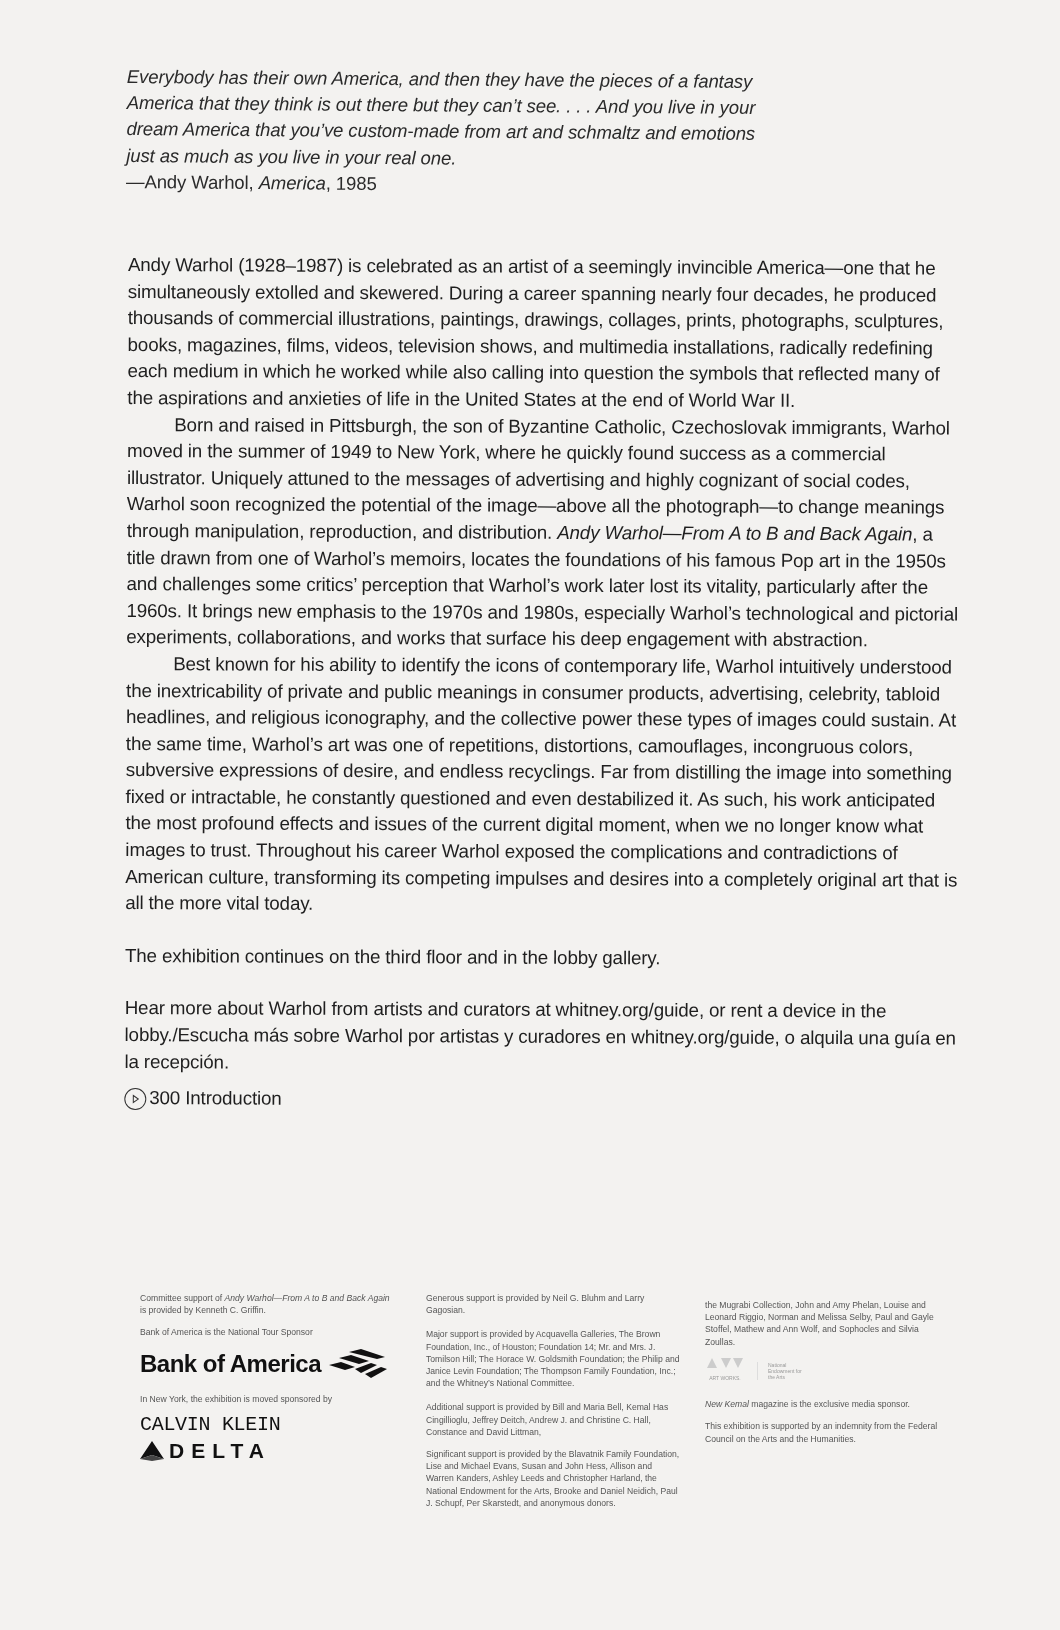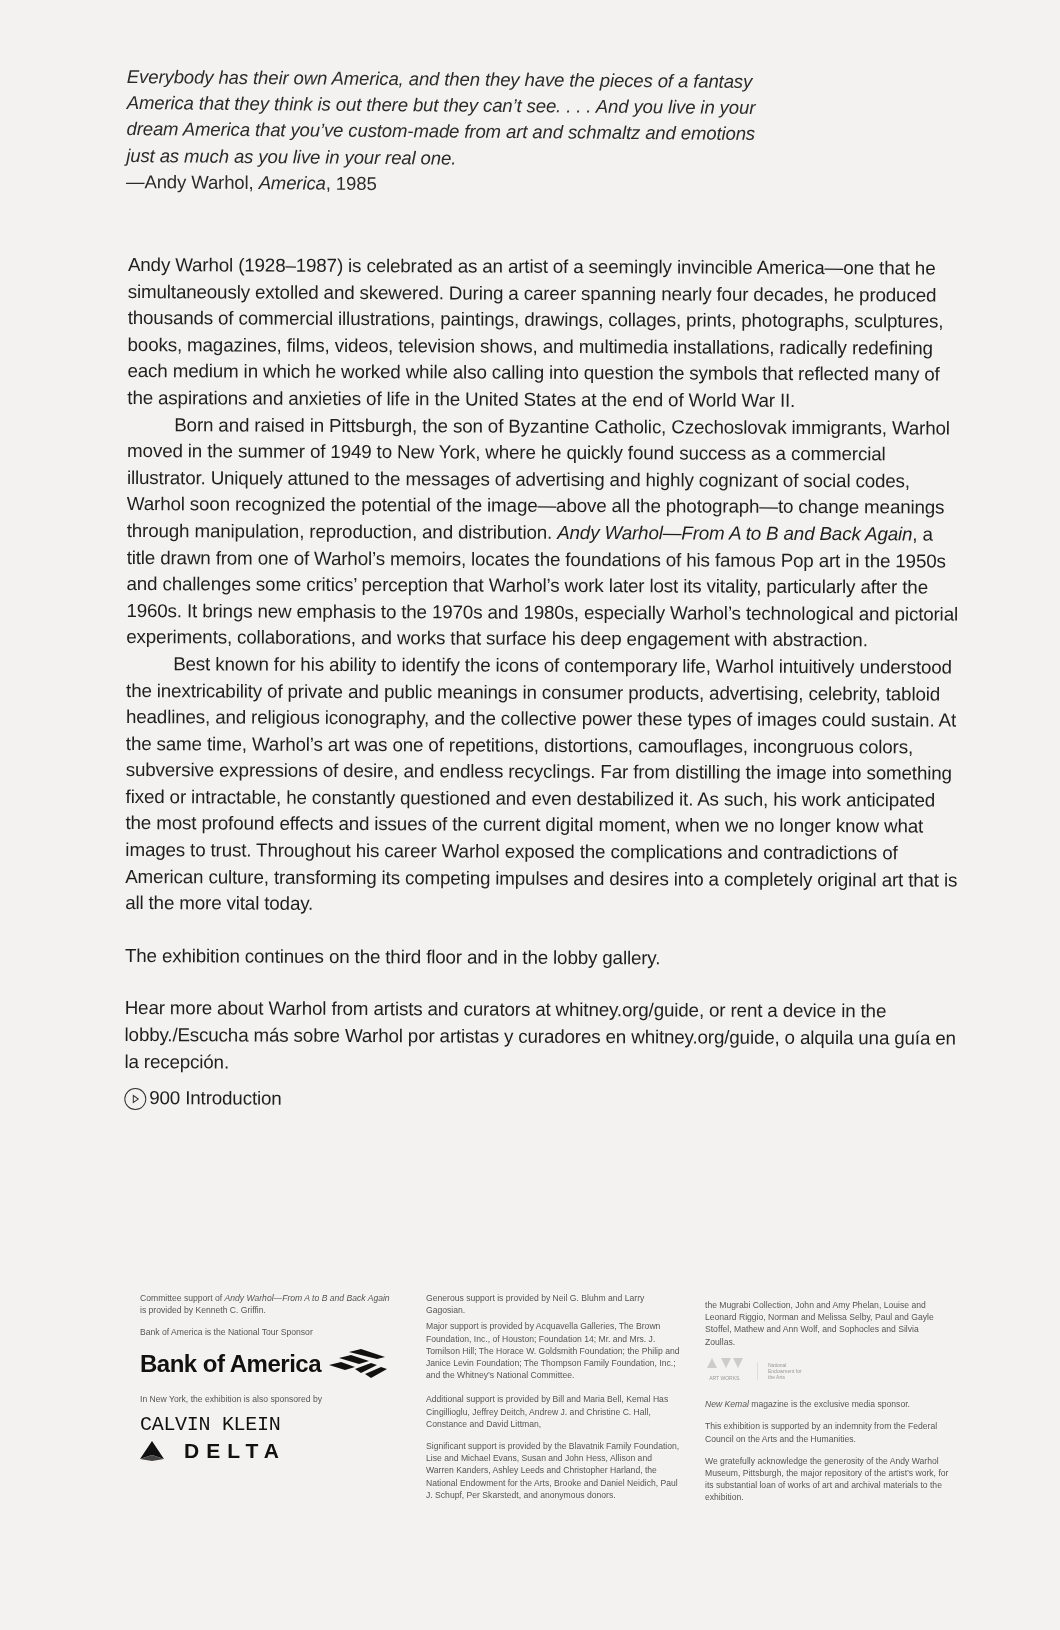--- a/index.html
+++ b/index.html
@@ -41,21 +41,21 @@
   .footer p { margin:0 0 10px 0; }
   .footer i { font-style:italic; }
   .col1 { left:140px; width:250px; }
   .col2 { left:426px; width:255px; }
   .col3 { left:705px; width:245px; top:1299px; }
   .boa {
     display:flex; align-items:center; gap:4px; margin:6px 0 14px 0;
   }
   .boa-text { font-size:24px; font-weight:bold; color:#111; letter-spacing:-0.5px; font-family:"Liberation Sans", sans-serif; }
   .ck { font-size:20px; color:#111; letter-spacing:-0.3px; margin:14px 0 10px 0; font-family:Liberation Mono, monospace; font-weight:300; }
-  .delta { display:flex; align-items:center; gap:20px; font-size:21px; font-weight:bold; color:#111; letter-spacing:7px; }
+  .delta { display:flex; align-items:center; gap:5px; font-size:21px; font-weight:bold; color:#111; letter-spacing:7px; }
   .nea { display:flex; align-items:center; gap:12px; margin:6px 0 14px 0; color:#999; }
   .nea .aw { font-size:5px; text-align:center; }
   .nea .nea-txt { font-size:5px; line-height:6px; border-left:1px solid #ddd; padding-left:10px; }
 </style>
 </head>
 <body>
 
 <div class="quote">
   <div class="q">Everybody has their own America, and then they have the pieces of a fantasy</div>
   <div class="q">America that they think is out there but they can’t see. . . . And you live in your</div>
@@ -71,64 +71,63 @@
   <div class="gap"></div>
   <p>The exhibition continues on the third floor and in the lobby gallery.</p>
   <div class="gap"></div>
   <p>Hear more about Warhol from artists and curators at whitney.org/guide, or rent a device in the lobby./Escucha más sobre Warhol por artistas y curadores en whitney.org/guide, o alquila una guía en la recepción.</p>
   <div class="audio">
     <span class="play-circle">
       <svg viewBox="0 0 10 10">
           <path d="M3 1.5 L8 5 L3 8.5 Z" fill="none" stroke="#333" stroke-width="1"></path>
         </svg>
     </span>
-    <span>900 Introduction</span>
+    <span>300 Introduction</span>
   </div>
 </div>
 
 <div class="footer col1">
   <p><span>Committee support of </span><i>Andy Warhol—From A to B and Back Again</i><span> is provided by Kenneth C. Griffin.</span></p>
   <p>Bank of America is the National Tour Sponsor</p>
   <div class="boa">
     <span class="boa-text">Bank of America</span>
     <svg width="62" height="30" viewBox="0 0 62 30">
       <g fill="#111">
         <path d="M24 3 L36 0 L60 8 L52 10 Z"></path>
         <path d="M14 9 L26 6 L44 12 L34 15 Z"></path>
         <path d="M4 16 L16 13 L30 18 L20 21 Z"></path>
         <path d="M30 20 L46 14 L52 16 L36 24 Z"></path>
         <path d="M40 25 L56 18 L62 20 L46 29 Z"></path>
       </g>
     </svg>
   </div>
-  <p>In New York, the exhibition is also sponsored by</p>
+  <p>In New York, the exhibition is moved sponsored by</p>
   <div class="ck">CALVIN KLEIN</div>
   <div class="delta">
     <svg width="24" height="20" viewBox="0 0 24 20">
         <path d="M12 0 L24 18 L12 14 L0 18 Z" fill="#111"></path>
         <path d="M0 18 L12 14 L24 18 L12 20 Z" fill="#444"></path>
       </svg>
     <span>DELTA</span>
   </div>
 </div>
 
 <div class="footer col2">
-  <p style="margin-bottom:4px">Generous support is provided by Neil G. Bluhm and Larry Gagosian.</p>
+  <p style="margin-bottom:12px">Generous support is provided by Neil G. Bluhm and Larry Gagosian.</p>
   <p style="margin-bottom:12px">Major support is provided by Acquavella Galleries, The Brown Foundation, Inc., of Houston; Foundation 14; Mr. and Mrs. J. Tomilson Hill; The Horace W. Goldsmith Foundation; the Philip and Janice Levin Foundation; The Thompson Family Foundation, Inc.; and the Whitney’s National Committee.</p>
   <p>Additional support is provided by Bill and Maria Bell, Kemal Has Cingillioglu, Jeffrey Deitch, Andrew J. and Christine C. Hall, Constance and David Littman,</p>
   <p style="margin-bottom:12px">Significant support is provided by the Blavatnik Family Foundation, Lise and Michael Evans, Susan and John Hess, Allison and Warren Kanders, Ashley Leeds and Christopher Harland, the National Endowment for the Arts, Brooke and Daniel Neidich, Paul J. Schupf, Per Skarstedt, and anonymous donors.</p>
 </div>
 
 <div class="footer col3">
   <p>the Mugrabi Collection, John and Amy Phelan, Louise and Leonard Riggio, Norman and Melissa Selby, Paul and Gayle Stoffel, Mathew and Ann Wolf, and Sophocles and Silvia Zoullas.</p>
   <div class="nea">
     <div class="aw">
       <svg width="40" height="10" viewBox="0 0 40 10">
           <path d="M2 10 L7 0 L12 10 Z M16 0 L26 0 L21 10 Z M28 0 L38 0 L33 10 Z" fill="#ccc"></path>
         </svg>
       <div>ART WORKS.</div>
     </div>
     <div class="nea-txt" style="width:40px">National Endowment for the Arts</div>
   </div>
   <p><i>New Kemal</i><span> magazine is the exclusive media sponsor.</span></p>
   <p>This exhibition is supported by an indemnity from the Federal Council on the Arts and the Humanities.</p>
-  <p>We gratefully acknowledge the generosity of the Andy Warhol Museum, Pittsburgh, the major repository of the artist’s work, for its substantial loan of works of art and archival materials to the exhibition.</p>
 </div>
 
 </body></html>

